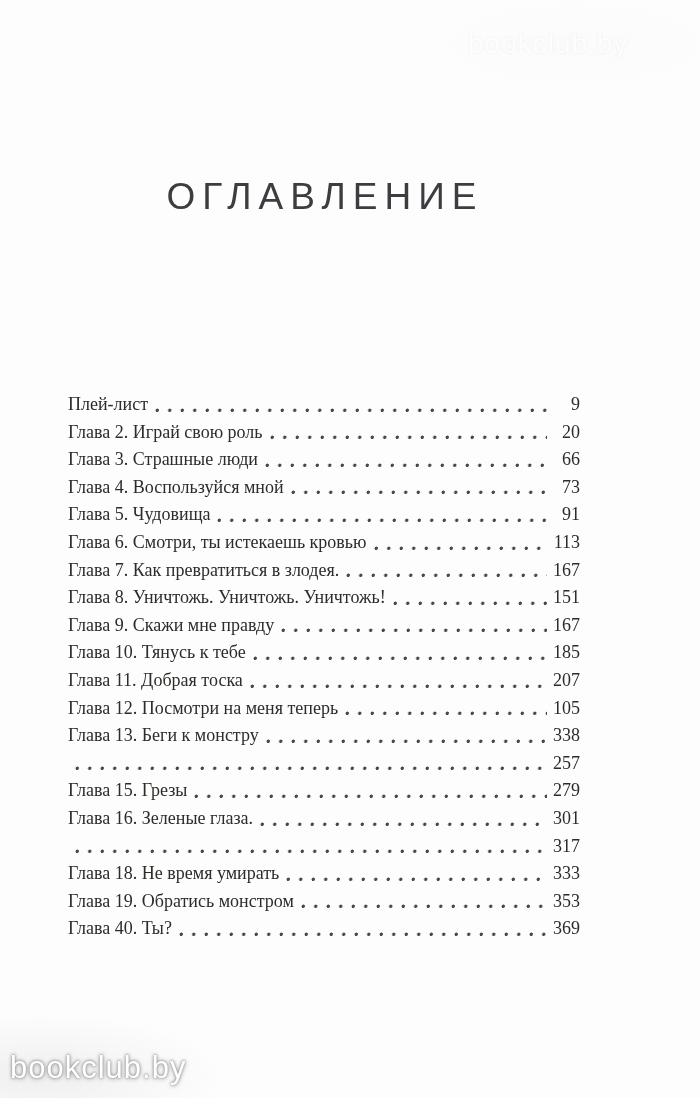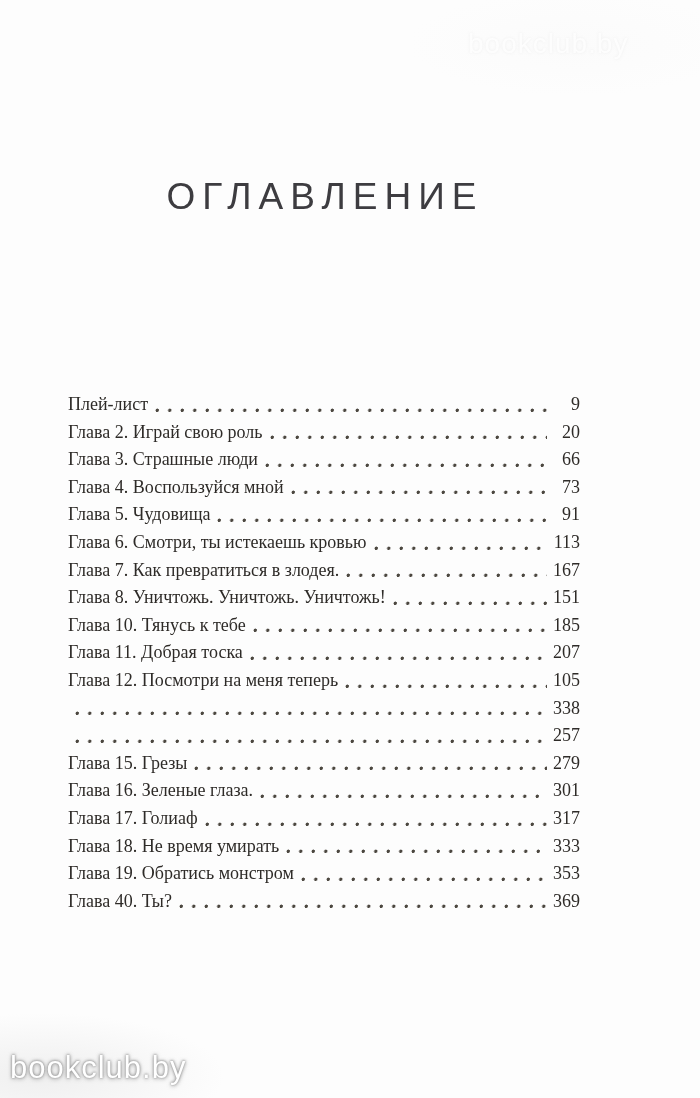--- a/index.html
+++ b/index.html
@@ -146,40 +146,46 @@
       <span class="dots"></span>
       <span class="toc-page">167</span>
     </div>
 
     <div class="toc-row">
       <span class="toc-label">Глава 8. Уничтожь. Уничтожь. Уничтожь!</span>
       <span class="dots"></span>
       <span class="toc-page">151</span>
     </div>
 
+    <div class="toc-row">
+      <span class="toc-label">Глава 9. Скажи мне правду</span>
+      <span class="dots"></span>
+      <span class="toc-page">167</span>
+    </div>
 
     <div class="toc-row">
       <span class="toc-label">Глава 10. Тянусь к тебе</span>
       <span class="dots"></span>
       <span class="toc-page">185</span>
     </div>
 
     <div class="toc-row">
       <span class="toc-label">Глава 11. Добрая тоска</span>
       <span class="dots"></span>
       <span class="toc-page">207</span>
     </div>
 
     <div class="toc-row">
       <span class="toc-label">Глава 12. Посмотри на меня теперь</span>
       <span class="dots"></span>
       <span class="toc-page">105</span>
     </div>
 
     <div class="toc-row">
+      <span class="toc-label">Глава 13. Беги к монстру</span>
       <span class="dots"></span>
       <span class="toc-page">338</span>
     </div>
 
     <div class="toc-row">
       <span class="dots"></span>
       <span class="toc-page">257</span>
     </div>
 
     <div class="toc-row">
@@ -188,21 +194,20 @@
       <span class="toc-page">279</span>
     </div>
 
     <div class="toc-row">
       <span class="toc-label">Глава 16. Зеленые глаза.</span>
       <span class="dots"></span>
       <span class="toc-page">301</span>
     </div>
 
     <div class="toc-row">
-      <span class="toc-label">Глава 17. Голиаф</span>
       <span class="dots"></span>
       <span class="toc-page">317</span>
     </div>
 
     <div class="toc-row">
       <span class="toc-label">Глава 18. Не время умирать</span>
       <span class="dots"></span>
       <span class="toc-page">333</span>
     </div>
 

